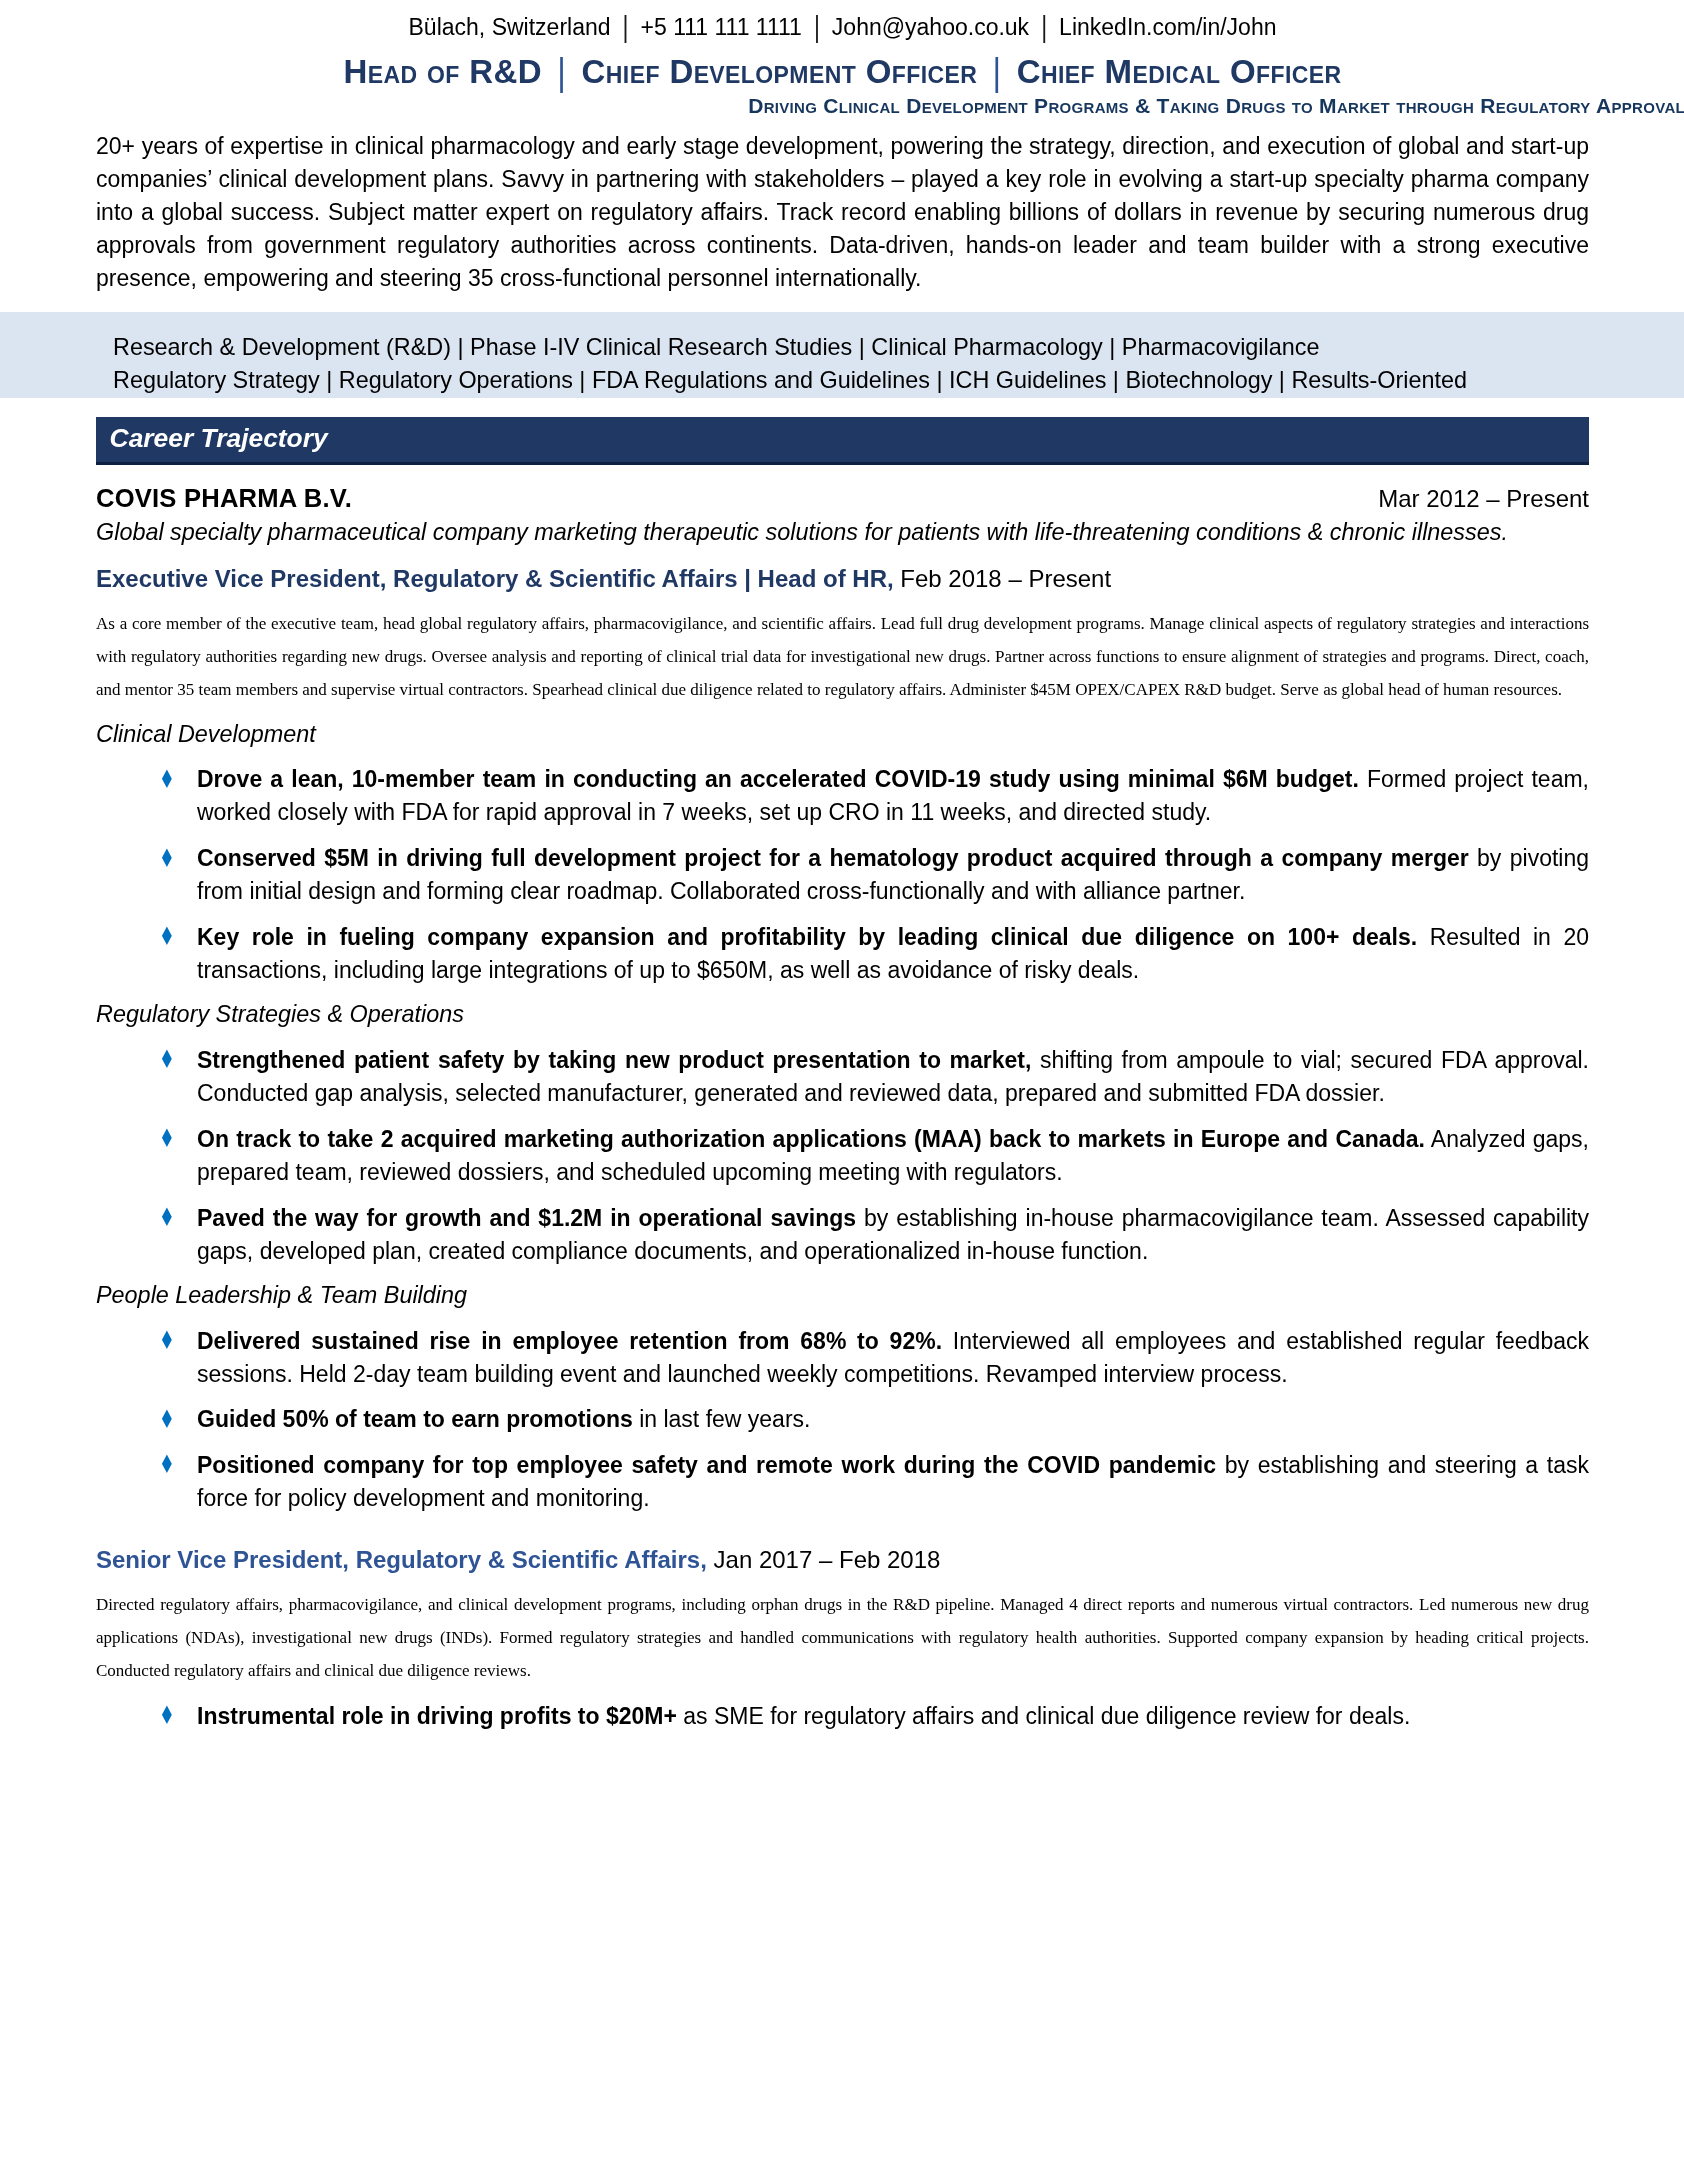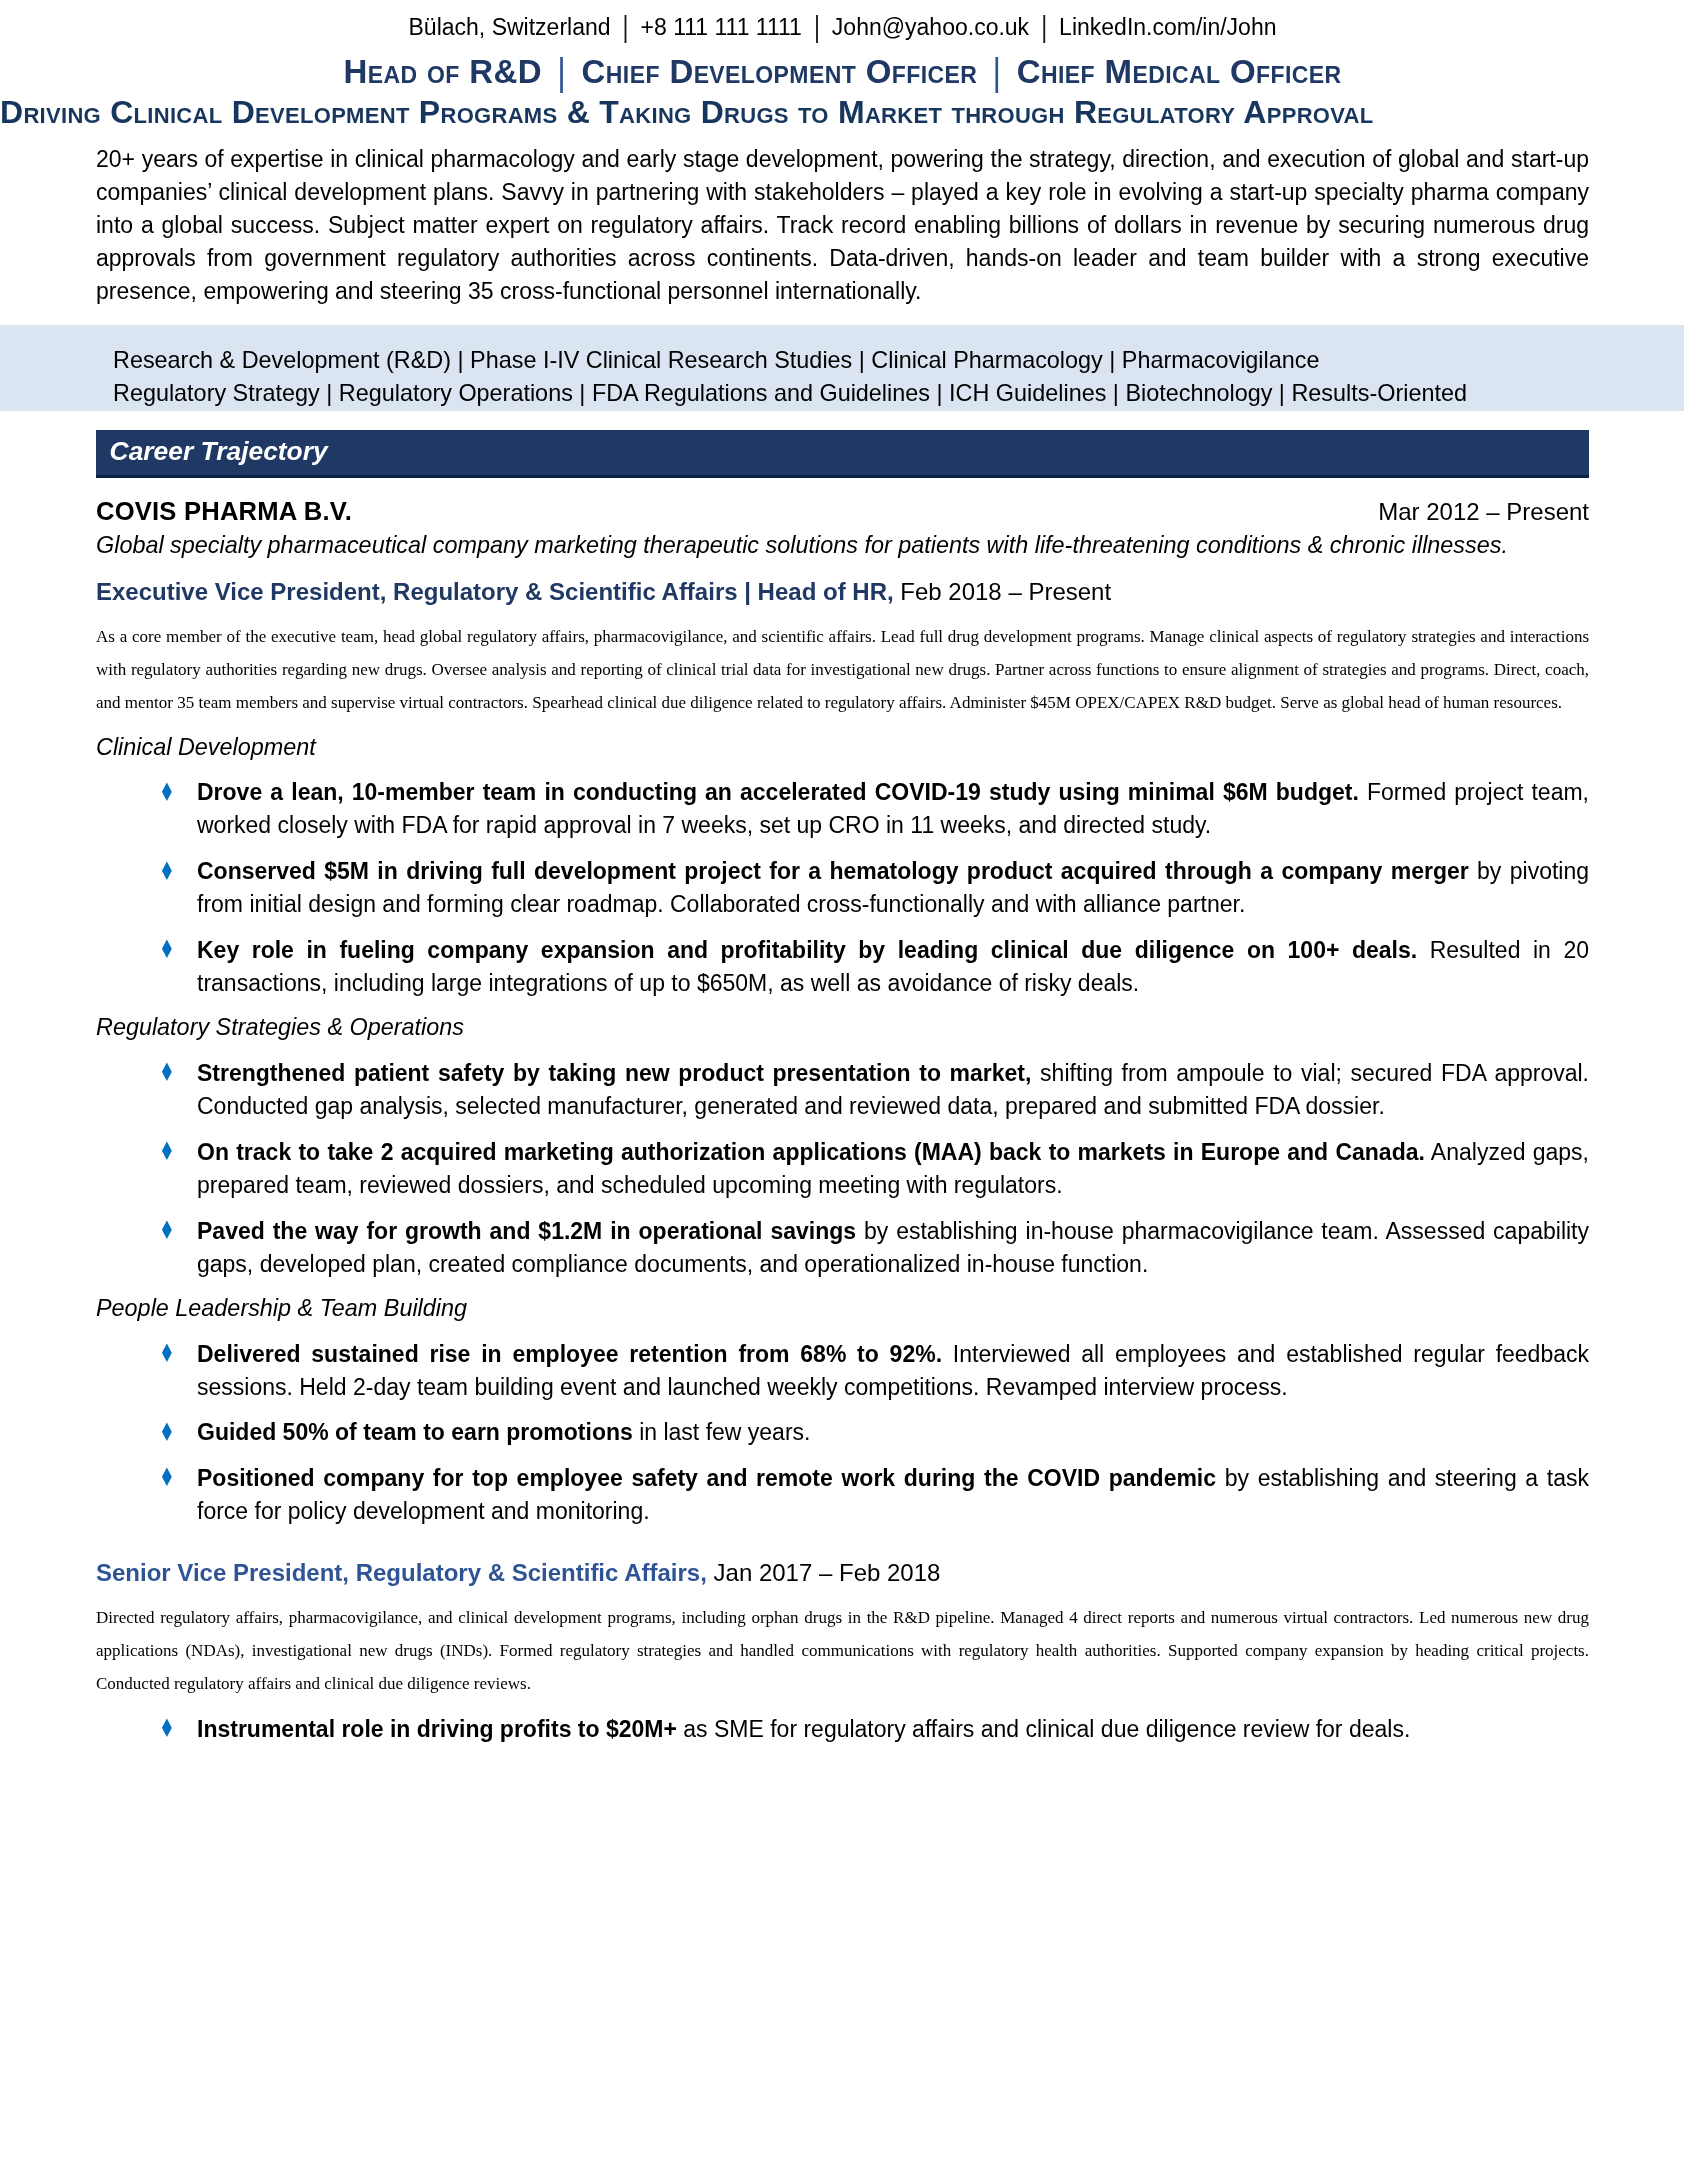--- a/index.html
+++ b/index.html
@@ -44,23 +44,23 @@
   .contact { margin-top: 13.6px; text-align: center; font-size: 23px; color: #000; }
   .c-sep { display: inline-block; padding: 0 12px; color: #1a1a1a; transform: scaleY(1.25); }
   .role-headline {
     margin-top: 12px; text-align: center;
     font-variant: small-caps; font-weight: bold;
     font-size: 33px; color: #1f3864; letter-spacing: 0.4px;
     white-space: nowrap;
   }
   .rh-sep { font-weight: 400; padding: 0 15.3px; color: #2f5496; display: inline-block; transform: scaleY(1.15); }
   .subheadline {
-    margin-top: 3.4px; text-align: left;
+    margin-top: 3.4px; text-align: right;
     font-variant: small-caps; font-weight: bold;
-    font-size: 32px; color: #17365d; letter-spacing: 0.3px;
+    font-size: 21px; color: #17365d; letter-spacing: 0.3px;
     white-space: nowrap;
   }
 
   
   .summary { margin: 12px 96px 0; font-size: 23px; line-height: 33px; text-align: justify; }
 
   
   .skills {
     margin-top: 17px;
     background: #dbe5f1;
@@ -107,21 +107,21 @@
     font-family: "DejaVu Sans", sans-serif;
   }
 </style>
 </head>
 <body>
 
 <div class="page">
 
 
   <div class="contact">
-    <span>Bülach, Switzerland</span><span class="c-sep">|</span><span>+8 111 111 1111</span><span class="c-sep">|</span><span>John@yahoo.co.uk</span><span class="c-sep">|</span><span>LinkedIn.com/in/John</span>
+    <span>Bülach, Switzerland</span><span class="c-sep">|</span><span>+5 111 111 1111</span><span class="c-sep">|</span><span>John@yahoo.co.uk</span><span class="c-sep">|</span><span>LinkedIn.com/in/John</span>
   </div>
 
   <div class="role-headline">
     <span>Head of R&amp;D</span><span class="rh-sep">|</span><span>Chief Development Officer</span><span class="rh-sep">|</span><span>Chief Medical Officer</span>
   </div>
 
   <div class="subheadline">Driving Clinical Development Programs &amp; Taking Drugs to Market through Regulatory Approval</div>
 
   <p class="summary">20+ years of expertise in clinical pharmacology and early stage development, powering the strategy, direction, and execution of global and start-up companies’ clinical development plans. Savvy in partnering with stakeholders – played a key role in evolving a start-up specialty pharma company into a global success. Subject matter expert on regulatory affairs. Track record enabling billions of dollars in revenue by securing numerous drug approvals from government regulatory authorities across continents. Data-driven, hands-on leader and team builder with a strong executive presence, empowering and steering 35 cross-functional personnel internationally.</p>
 

